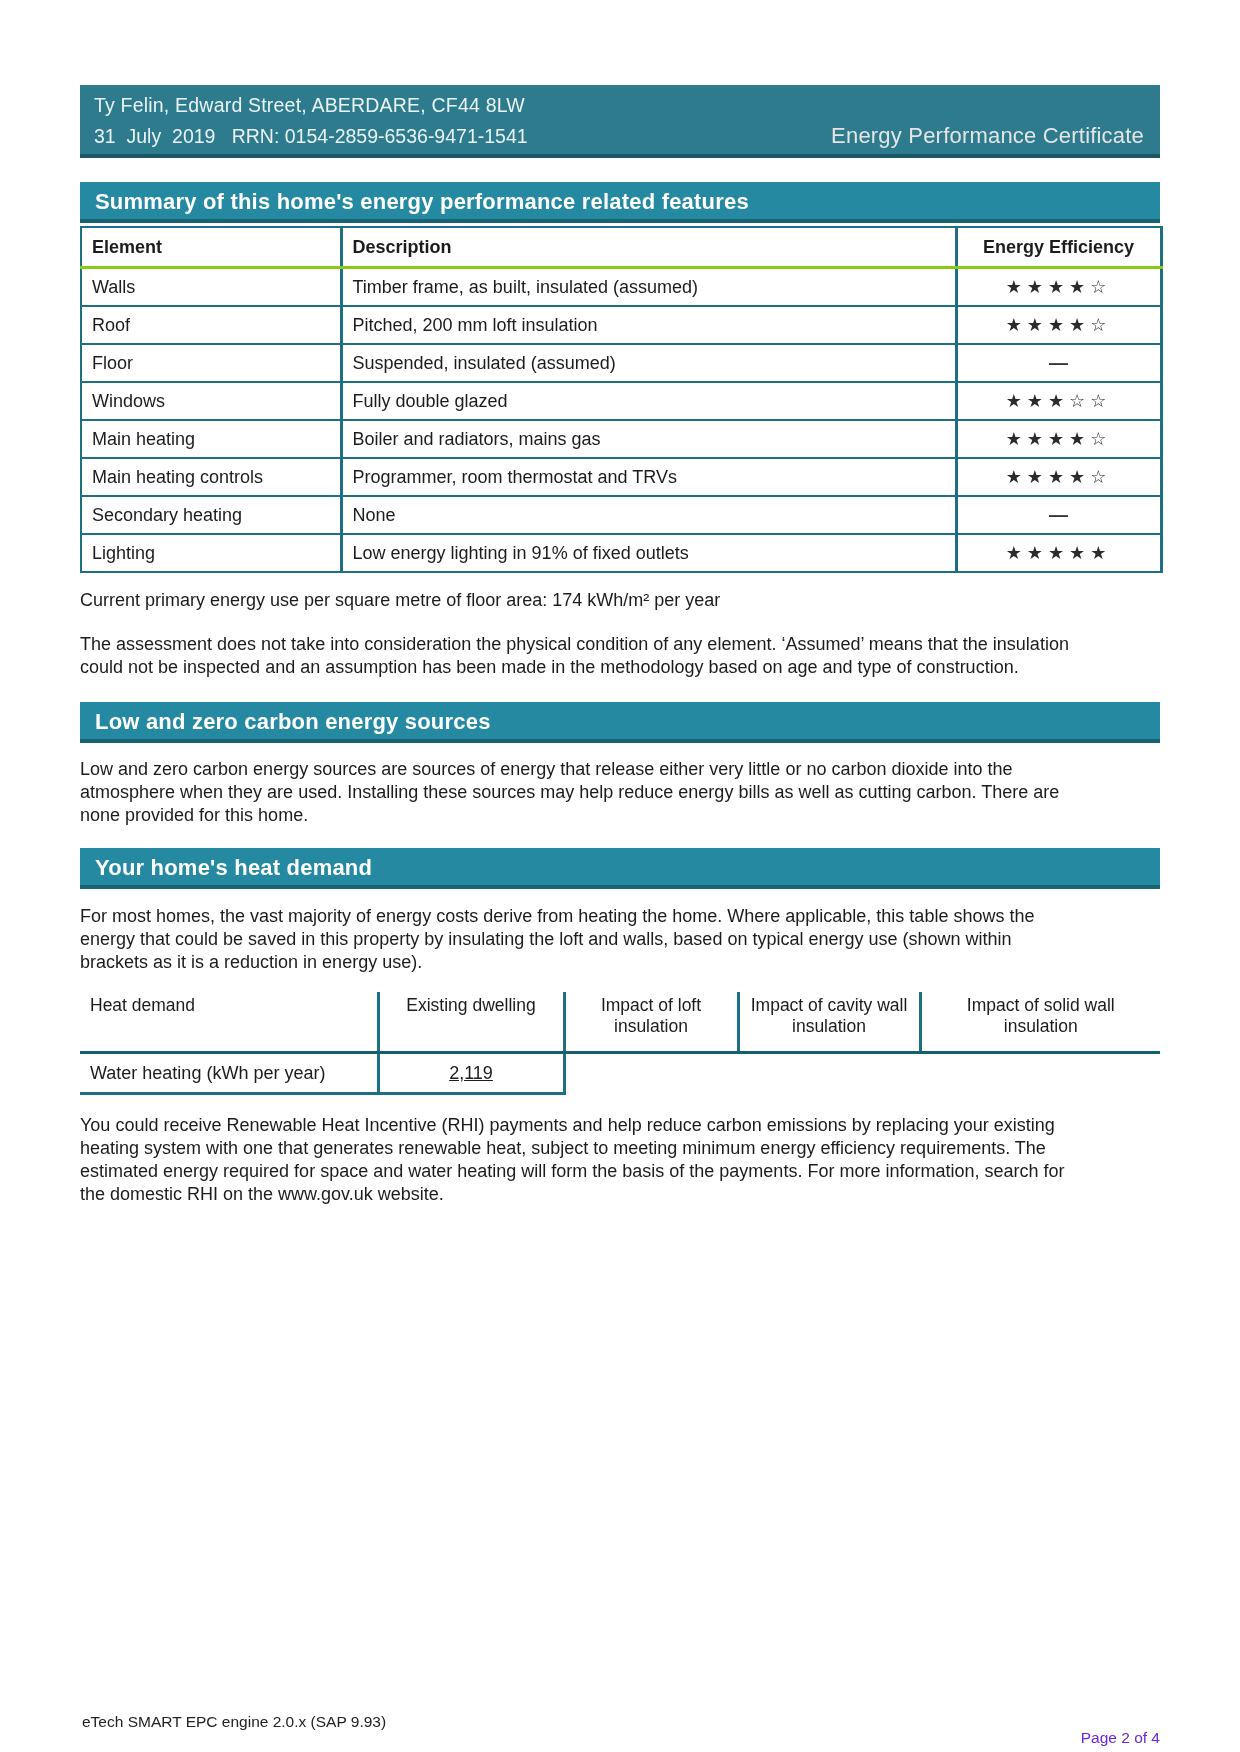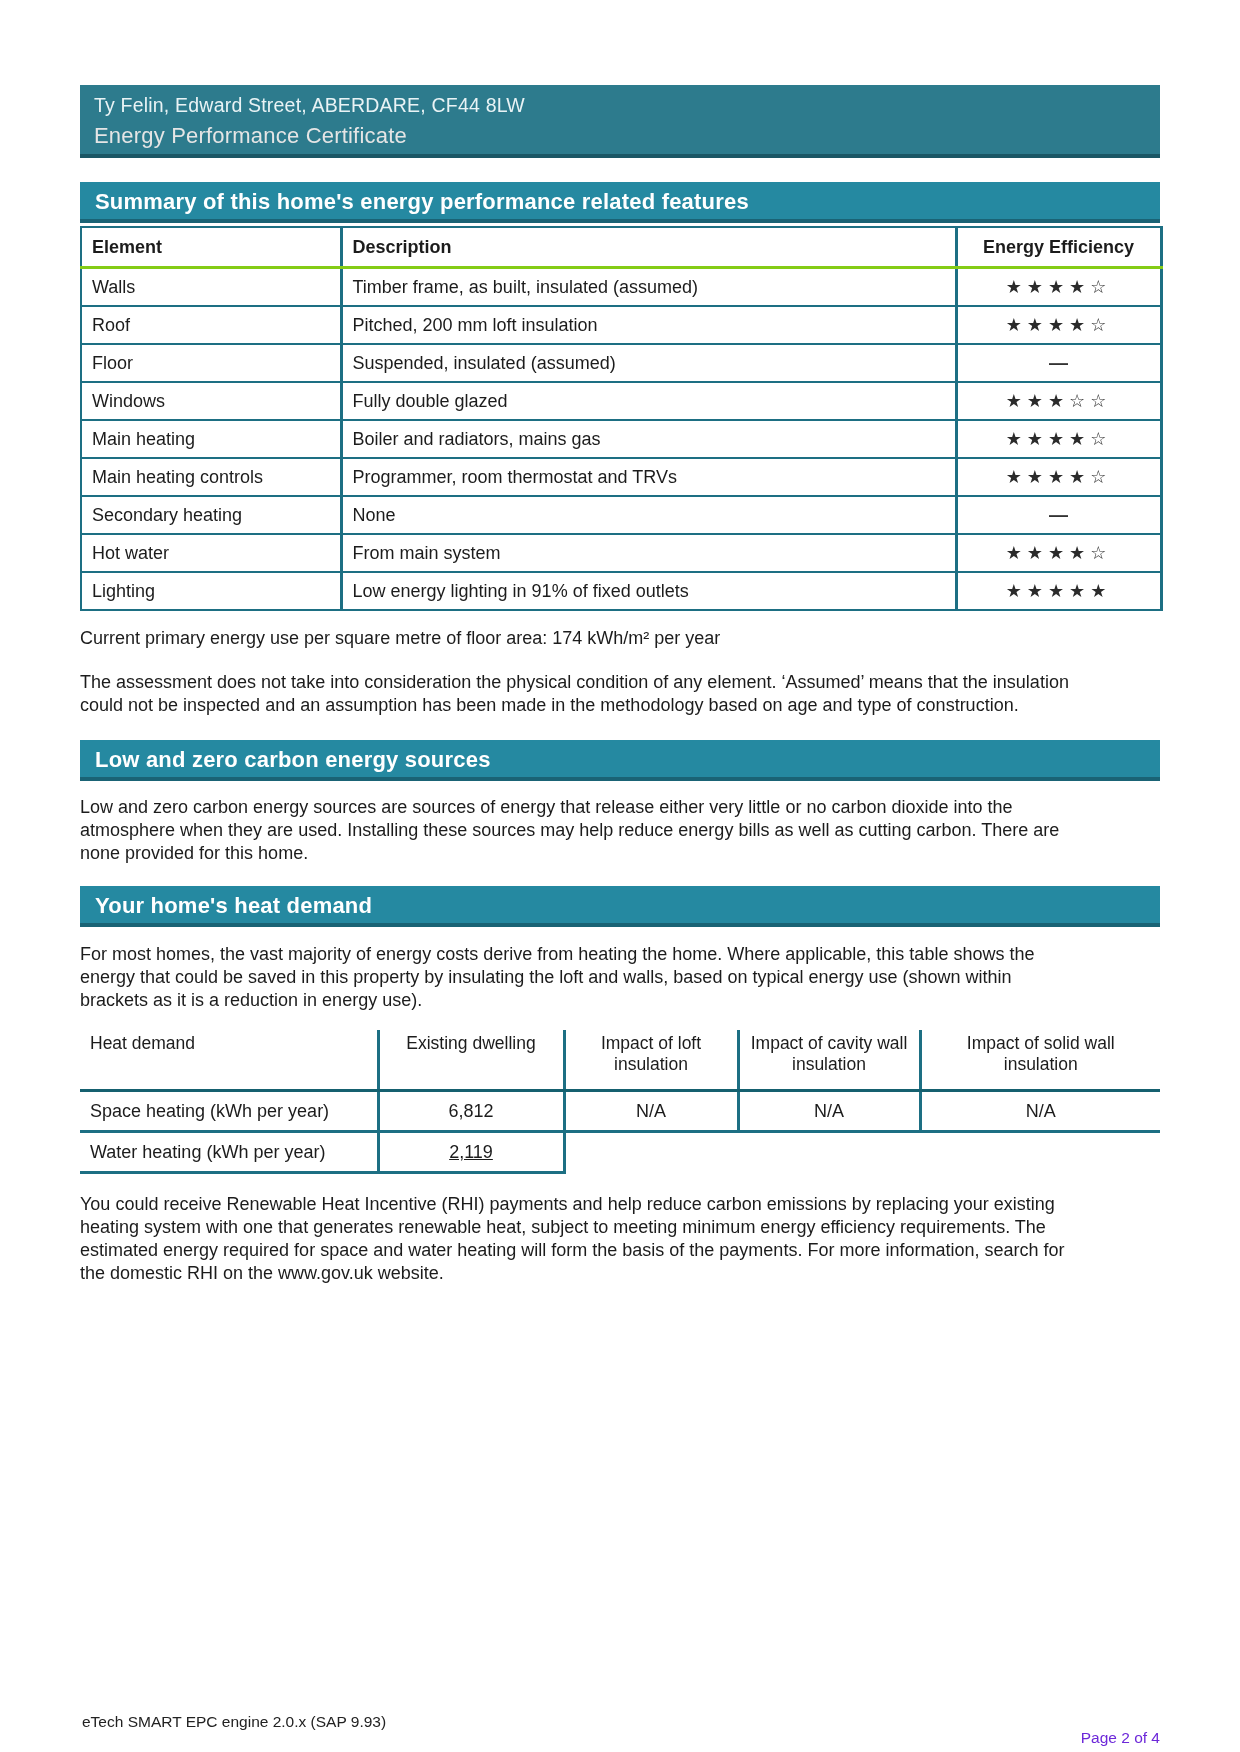--- a/index.html
+++ b/index.html
@@ -117,20 +117,21 @@
 </style>
 </head>
 <body>
 
 <div class="page">
   <div class="content">
 
     <header class="doc-header">
       <div class="hdr-line1">Ty Felin, Edward Street, ABERDARE, CF44 8LW</div>
       <div class="hdr-line2">
+        <span class="hdr-rrn">31  July  2019   RRN: 0154-2859-6536-9471-1541</span>
         <span class="hdr-title">Energy Performance Certificate</span>
       </div>
     </header>
 
     <div class="section-bar bar-summary">Summary of this home's energy performance related features</div>
 
     <table class="features-table">
       <colgroup>
         <col style="width:260px">
           <col style="width:615px">
@@ -171,25 +172,20 @@
           </tr>
           <tr>
             <td class="element-cell">Main heating controls</td>
             <td class="description-cell">Programmer, room thermostat and TRVs</td>
             <td class="stars-cell">★★★★☆</td>
           </tr>
           <tr>
             <td class="element-cell">Secondary heating</td>
             <td class="description-cell">None</td>
             <td class="stars-cell dash">—</td>
-          </tr>
-          <tr>
-            <td class="element-cell">Hot water</td>
-            <td class="description-cell">From main system</td>
-            <td class="stars-cell">★★★★☆</td>
           </tr>
           <tr>
             <td class="element-cell">Lighting</td>
             <td class="description-cell">Low energy lighting in 91% of fixed outlets</td>
             <td class="stars-cell">★★★★★</td>
           </tr>
         </tbody>
     </table>
 
     <div class="primary-line">Current primary energy use per square metre of floor area: 174 kWh/m² per year</div>
@@ -214,27 +210,20 @@
         <tr>
           <th>Heat demand</th>
           <th>Existing dwelling</th>
           <th>Impact of loft insulation</th>
           <th>Impact of cavity wall insulation</th>
           <th>Impact of solid wall insulation</th>
         </tr>
       </thead>
       <tbody>
           <tr>
-            <td class="hd-label">Space heating (kWh per year)</td>
-            <td class="hd-value">6,812</td>
-            <td class="hd-value">N/A</td>
-            <td class="hd-value">N/A</td>
-            <td class="hd-value">N/A</td>
-          </tr>
-          <tr>
             <td class="hd-label">Water heating (kWh per year)</td>
             <td class="hd-value hd-val-closed">2,119</td>
             <td class="hd-empty"></td>
             <td class="hd-empty"></td>
             <td class="hd-empty"></td>
           </tr>
         </tbody>
     </table>
 
     <p class="para para-rhi">You could receive Renewable Heat Incentive (RHI) payments and help reduce carbon emissions by replacing your existing heating system with one that generates renewable heat, subject to meeting minimum energy efficiency requirements. The estimated energy required for space and water heating will form the basis of the payments. For more information, search for the domestic RHI on the www.gov.uk website.</p>

